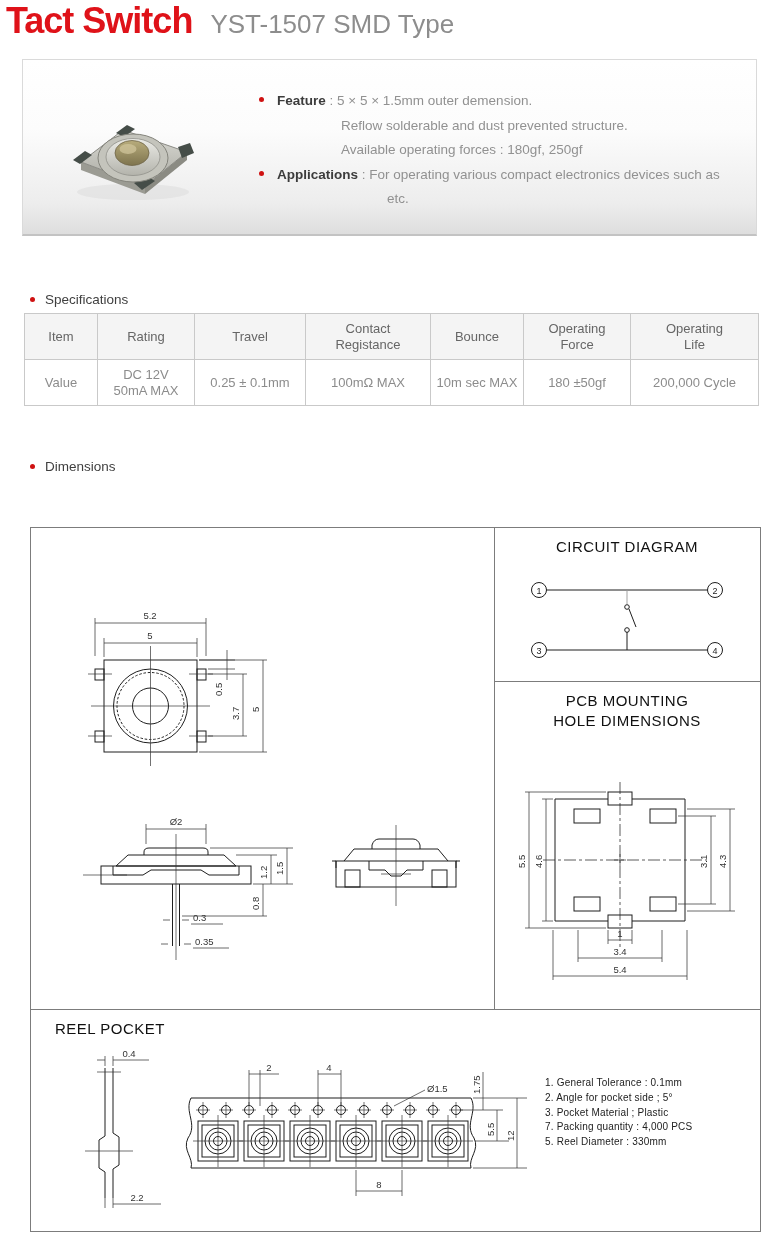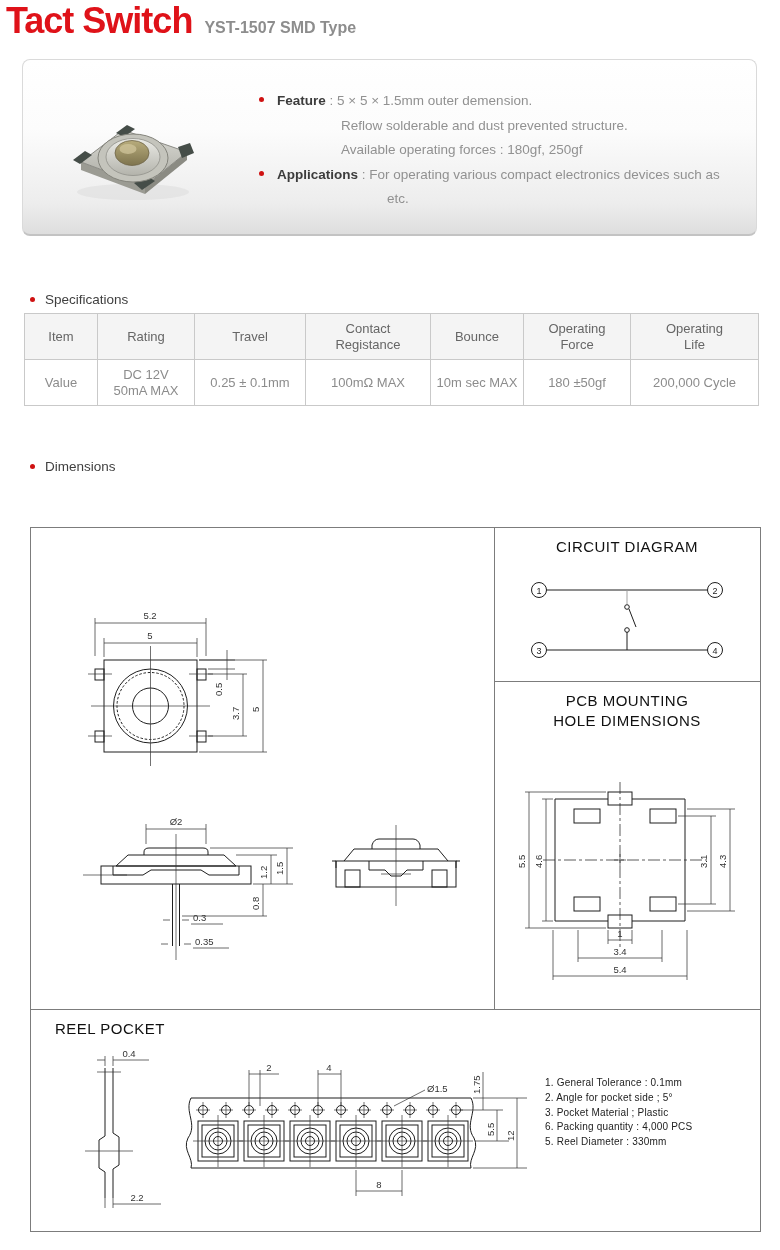--- a/index.html
+++ b/index.html
@@ -2,25 +2,25 @@
 <html><head>
 <meta charset="utf-8">
 <style>
   html,body{margin:0;padding:0;}
   body{width:780px;height:1250px;position:relative;background:#fff;
        font-family:"Liberation Sans",sans-serif;overflow:hidden;}
 
   
   .page-title{position:absolute;left:6px;top:0px;font-size:36px;font-weight:bold;
               color:#df1219;letter-spacing:-1px;white-space:nowrap;}
-  .page-subtitle{font-size:16px;color:#8d8d8d;font-weight:bold;letter-spacing:0;margin-left:12px;}
+  .page-subtitle{font-size:26px;color:#8d8d8d;font-weight:normal;letter-spacing:0;margin-left:18px;}
 
   
   .overview-box{position:absolute;left:22px;top:59px;width:735px;height:177px;box-sizing:border-box;
-    border:1px solid #dadada;border-bottom:2px solid #c3c3c3;border-radius:8px;
+    border:1px solid #dadada;border-bottom:2px solid #c3c3c3;border-radius:0;
     background:linear-gradient(180deg,#ffffff 0%,#fcfcfc 40%,#ededed 82%,#dedede 100%);}
   #svg-photo{position:absolute;left:36px;top:52px;}
   .ov-text-block{position:absolute;left:228px;top:29px;font-size:13.5px;line-height:24.6px;color:#919191;}
   .ov-row{white-space:nowrap;}
   .ov-row.blt{padding-left:8px;}
   .bullet{display:inline-block;width:5px;height:5px;border-radius:50%;background:#cf1212;
           vertical-align:3px;margin-right:13px;}
   .ov-label{font-weight:bold;color:#3c3c3c;}
   .ov-text{color:#919191;}
   .indent-f{padding-left:90px;}
@@ -372,16 +372,16 @@
       <text class="dt" x="463" y="126" transform="rotate(-90 463 126)">5.5</text>
       <path class="dm" d="M486,88 V158"></path>
       <text class="dt" x="483" y="131" transform="rotate(-90 483 131)">12</text>
     </g>
   </svg>
 
   <div class="notes">
     <div>1. General Tolerance : 0.1mm</div>
     <div>2. Angle for pocket side ; 5°</div>
     <div>3. Pocket Material ; Plastic</div>
-    <div>6. Packing quantity : 4,000 PCS</div>
+    <div>7. Packing quantity : 4,000 PCS</div>
     <div>5. Reel Diameter : 330mm</div>
   </div>
 </div>
 
 </body></html>

